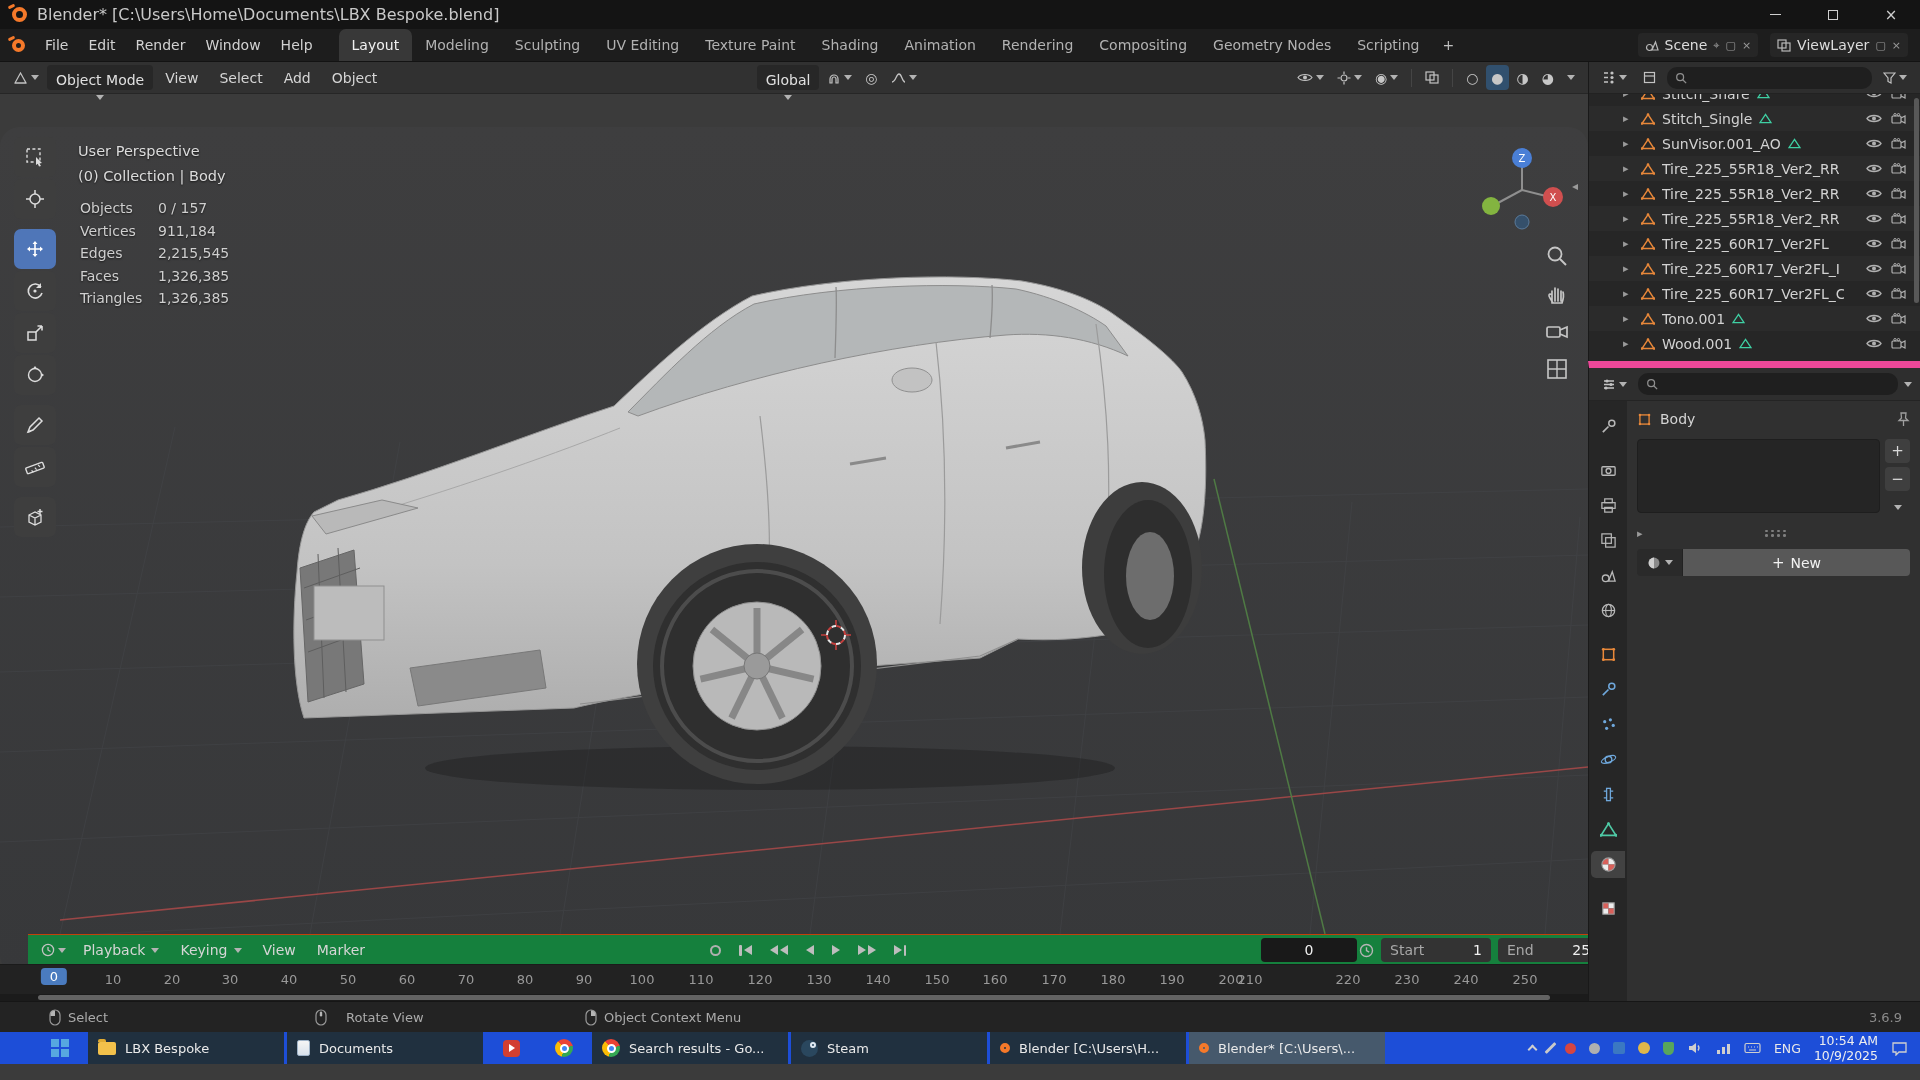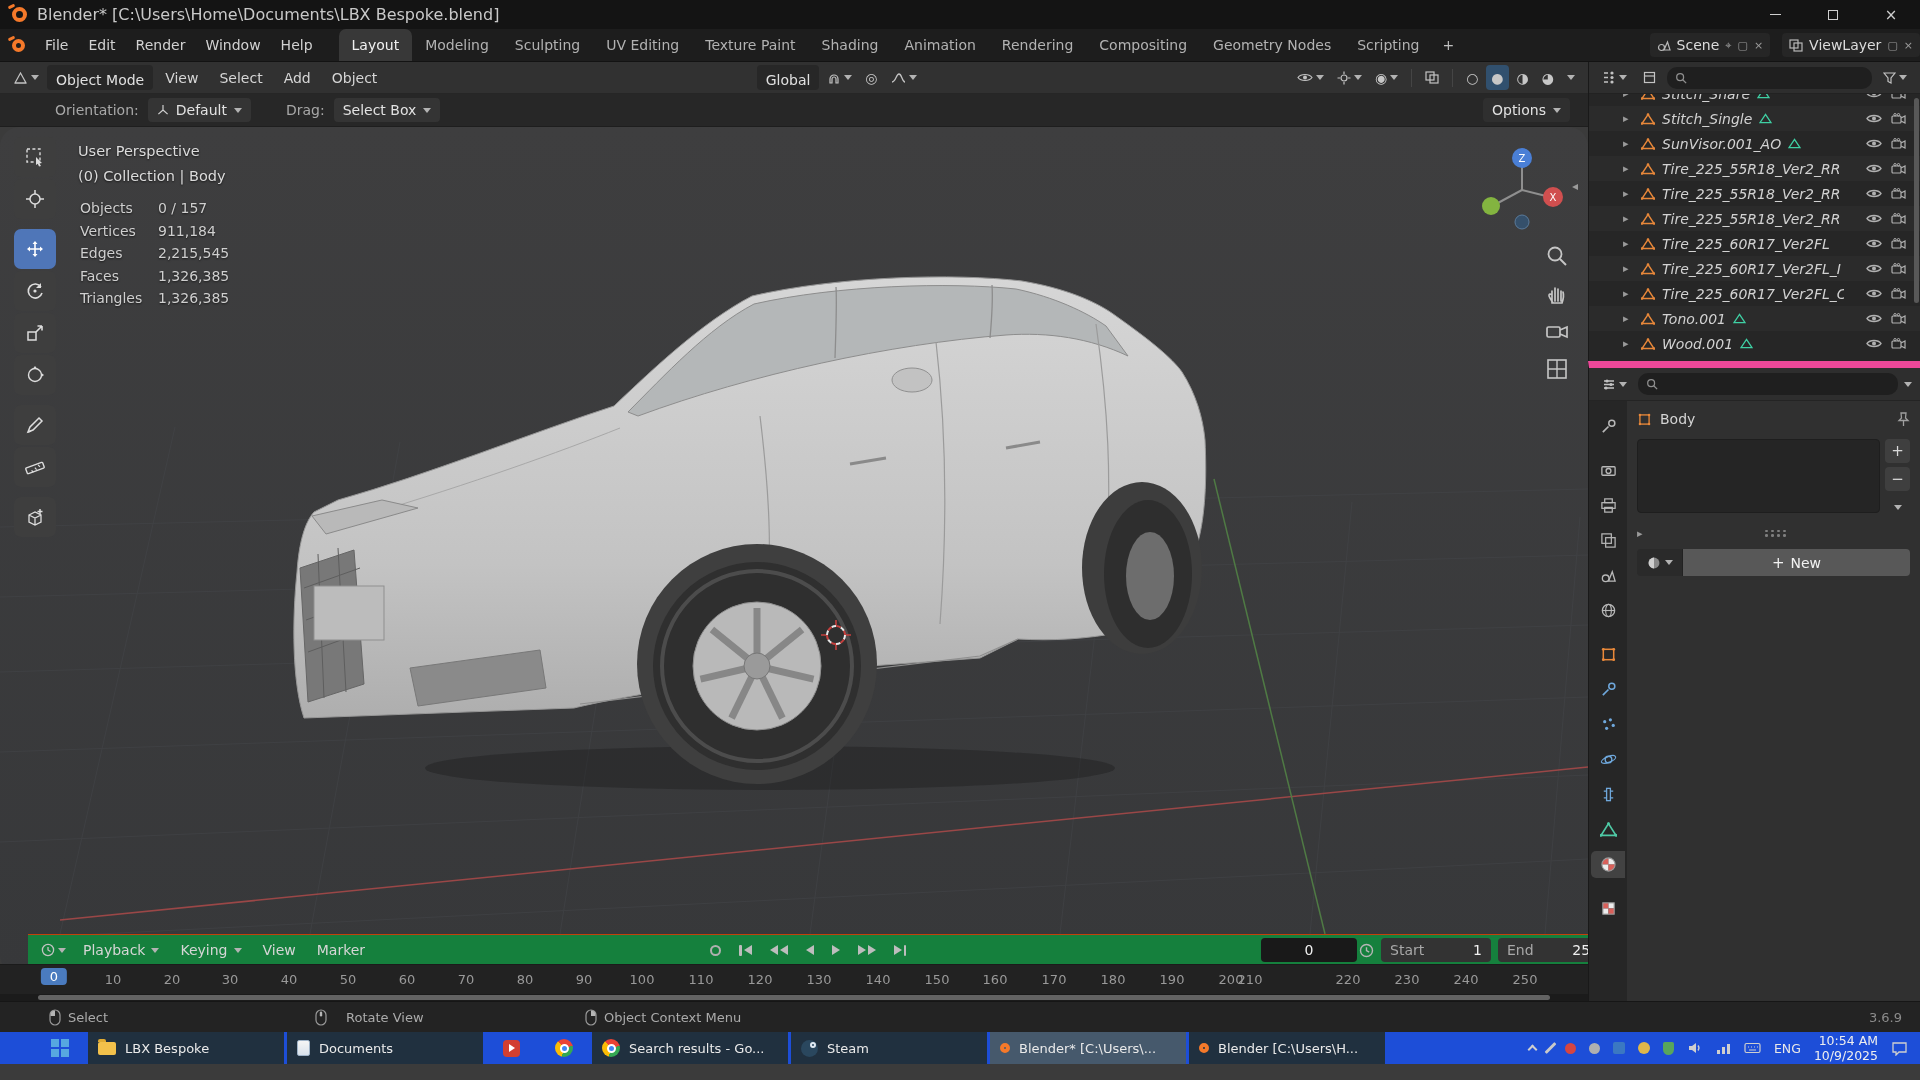--- a/index.html
+++ b/index.html
@@ -21,21 +21,21 @@
   .glyph-min{width:11px;height:1.5px;background:#cfcfcf;display:inline-block;}
   .glyph-max{width:10px;height:10px;border:1.5px solid #cfcfcf;display:inline-block;}
 
   
   #topbar{left:0;top:29px;width:1920px;height:33px;background:#1d1d1d;display:flex;align-items:center;border-bottom:1px solid #131313;}
   .menu-item{padding:0 10px;color:#d2d2d2;}
   .ws-tabs{display:flex;height:100%;margin-left:16px;align-items:stretch;}
   .ws-tab{padding:0 13px;color:#b2b2b2;display:flex;align-items:center;border-radius:7px 7px 0 0;}
   .ws-tab.active{background:#383838;color:#f0f0f0;}
   .ws-plus{padding:0 10px;color:#c0c0c0;display:flex;align-items:center;}
-  .topbar-right{margin-left:auto;display:flex;align-items:flex-start;gap:12px;}
+  .topbar-right{margin-left:auto;display:flex;align-items:flex-start;gap:12px;padding-right:12px;}
   .scene-field{display:flex;align-items:center;gap:6px;background:#262626;border-radius:4px;height:24px;padding:0 7px;color:#dcdcdc;}
   .mini{font-size:11px;color:#9a9a9a;}
 
   
   #vp-header{left:0;top:62px;width:1588px;height:32px;background:#313131;display:flex;align-items:center;padding:0 8px;gap:3px;border-bottom:1px solid #262626;}
   .hdr-field{display:flex;align-items:center;gap:7px;background:#272727;border-radius:4px;height:25px;padding:0 9px;color:#e0e0e0;flex-direction:column;}
   .hdr-menu{padding:0 9px;color:#d6d6d6;}
   .icon-btn{display:flex;align-items:center;justify-content:center;height:25px;padding:0 5px;color:#c3c3c3;gap:3px;border-radius:4px;}
   .icon-btn.active{background:#31506e;}
   .hsep{width:1px;height:18px;background:#454545;margin:0 5px;}
@@ -80,21 +80,21 @@
   .se-field .v{margin-left:auto;color:#f0f0f0;}
 
   
   #outliner{left:1588px;top:62px;width:332px;height:299px;background:#262626;border-left:1px solid #191919;position:absolute;overflow:hidden;}
   #outliner-header{height:32px;background:#2e2e2e;display:flex;align-items:center;padding:0 8px;gap:6px;border-bottom:1px solid #222;}
   .search-box{flex:1;background:#1f1f1f;border-radius:10px;height:22px;display:flex;align-items:center;padding:0 8px;gap:6px;}
   #ol-rows{position:absolute;left:0;top:32px;right:0;bottom:0;overflow:hidden;}
   .ol-row{display:flex;align-items:center;height:25px;padding-left:34px;position:relative;color:#d2d2d2;}
   .ol-row.alt{background:#2b2b2b;}
   .ol-expand{color:#9a9a9a;font-size:11px;width:18px;}
-  .ol-name{margin-left:7px;white-space:nowrap;overflow:hidden;max-width:182px;font-style:italic;}
+  .ol-name{margin-left:7px;white-space:nowrap;overflow:hidden;max-width:182px;}
   .ol-data{margin-left:7px;}
   .ol-icons{position:absolute;right:14px;display:flex;gap:9px;align-items:center;}
   #ol-scrollbar{position:absolute;right:1px;top:36px;width:5px;height:205px;background:#585858;border-radius:3px;}
 
   #properties{left:1588px;top:361px;width:332px;height:640px;background:#2e2e2e;border-left:1px solid #191919;border-top:7px solid #ec4899;position:absolute;}
   #props-header{height:33px;display:flex;align-items:center;padding:0 8px;gap:6px;border-bottom:1px solid #242424;}
   #props-tabs{position:absolute;left:0;top:33px;width:38px;bottom:0;background:#262626;display:flex;flex-direction:column;align-items:center;padding-top:12px;gap:8px;}
   .ptab{width:34px;height:27px;display:flex;align-items:center;justify-content:center;border-radius:5px 0 0 5px;}
   .ptab.active{background:#424242;}
   .pgap{margin-top:9px;}
@@ -293,40 +293,20 @@
         <span class="shadeglyph">◑</span>
       </span>
     <span class="icon-btn">
         <span class="shadeglyph">◕</span>
       </span>
     <span class="icon-btn">
         <span class="caret"></span>
       </span>
   </div>
 
-  <div id="vp-tools" class="abs">
-    <span class="lbl">Orientation:</span>
-    <span class="tool-field">
-      <svg width="12" height="12" viewBox="0 0 13 13">
-          <path d="M6.5 6.5 L6.5 1 M6.5 6.5 L1.5 11 M6.5 6.5 L11.5 11" stroke="#cfcfcf" stroke-width="1.3" fill="none"></path>
-        </svg>
-      <span>Default</span>
-      <span class="caret"></span>
-    </span>
-    <span class="lbl" style="margin-left:26px;">Drag:</span>
-    <span class="tool-field">
-      <span>Select Box</span>
-      <span class="caret"></span>
-    </span>
-    <span class="spacer"></span>
-    <span class="tool-field" style="margin-right:18px;background:#2f2f2f;">
-      <span>Options</span>
-      <span class="caret"></span>
-    </span>
-  </div>
 
   <div id="vp-canvas" class="abs">
 
     <svg width="1588" height="807" style="position:absolute;left:0;top:0;">
       <g stroke="#45474b" stroke-width="1" opacity="0.5">
         <line x1="0" y1="400" x2="1588" y2="362"></line>
         <line x1="0" y1="470" x2="1588" y2="428"></line>
         <line x1="0" y1="545" x2="1588" y2="498"></line>
         <line x1="0" y1="625" x2="1588" y2="570"></line>
         <line x1="0" y1="715" x2="1588" y2="648"></line>
@@ -1142,27 +1122,27 @@
         <span class="icon-chrome"></span>
       </div>
     <div class="tb-app">
       <span class="icon-chrome"></span>
       <span class="tb-label">Search results - Go...</span>
     </div>
     <div class="tb-app">
       <span class="icon-steam"></span>
       <span class="tb-label">Steam</span>
     </div>
+    <div class="tb-app">
+      <span class="icon-blend"></span>
+      <span class="tb-label">Blender [C:\Users\H...</span>
+    </div>
     <div class="tb-app active">
       <span class="icon-blend"></span>
       <span class="tb-label">Blender* [C:\Users\...</span>
-    </div>
-    <div class="tb-app">
-      <span class="icon-blend"></span>
-      <span class="tb-label">Blender [C:\Users\H...</span>
     </div>
     <div id="tray">
       <span class="tico">
           <span class="chev-up"></span>
         </span>
       <span class="tico">
           <span class="c-pen"></span>
         </span>
       <span class="tico">
           <span class="c-red"></span>

